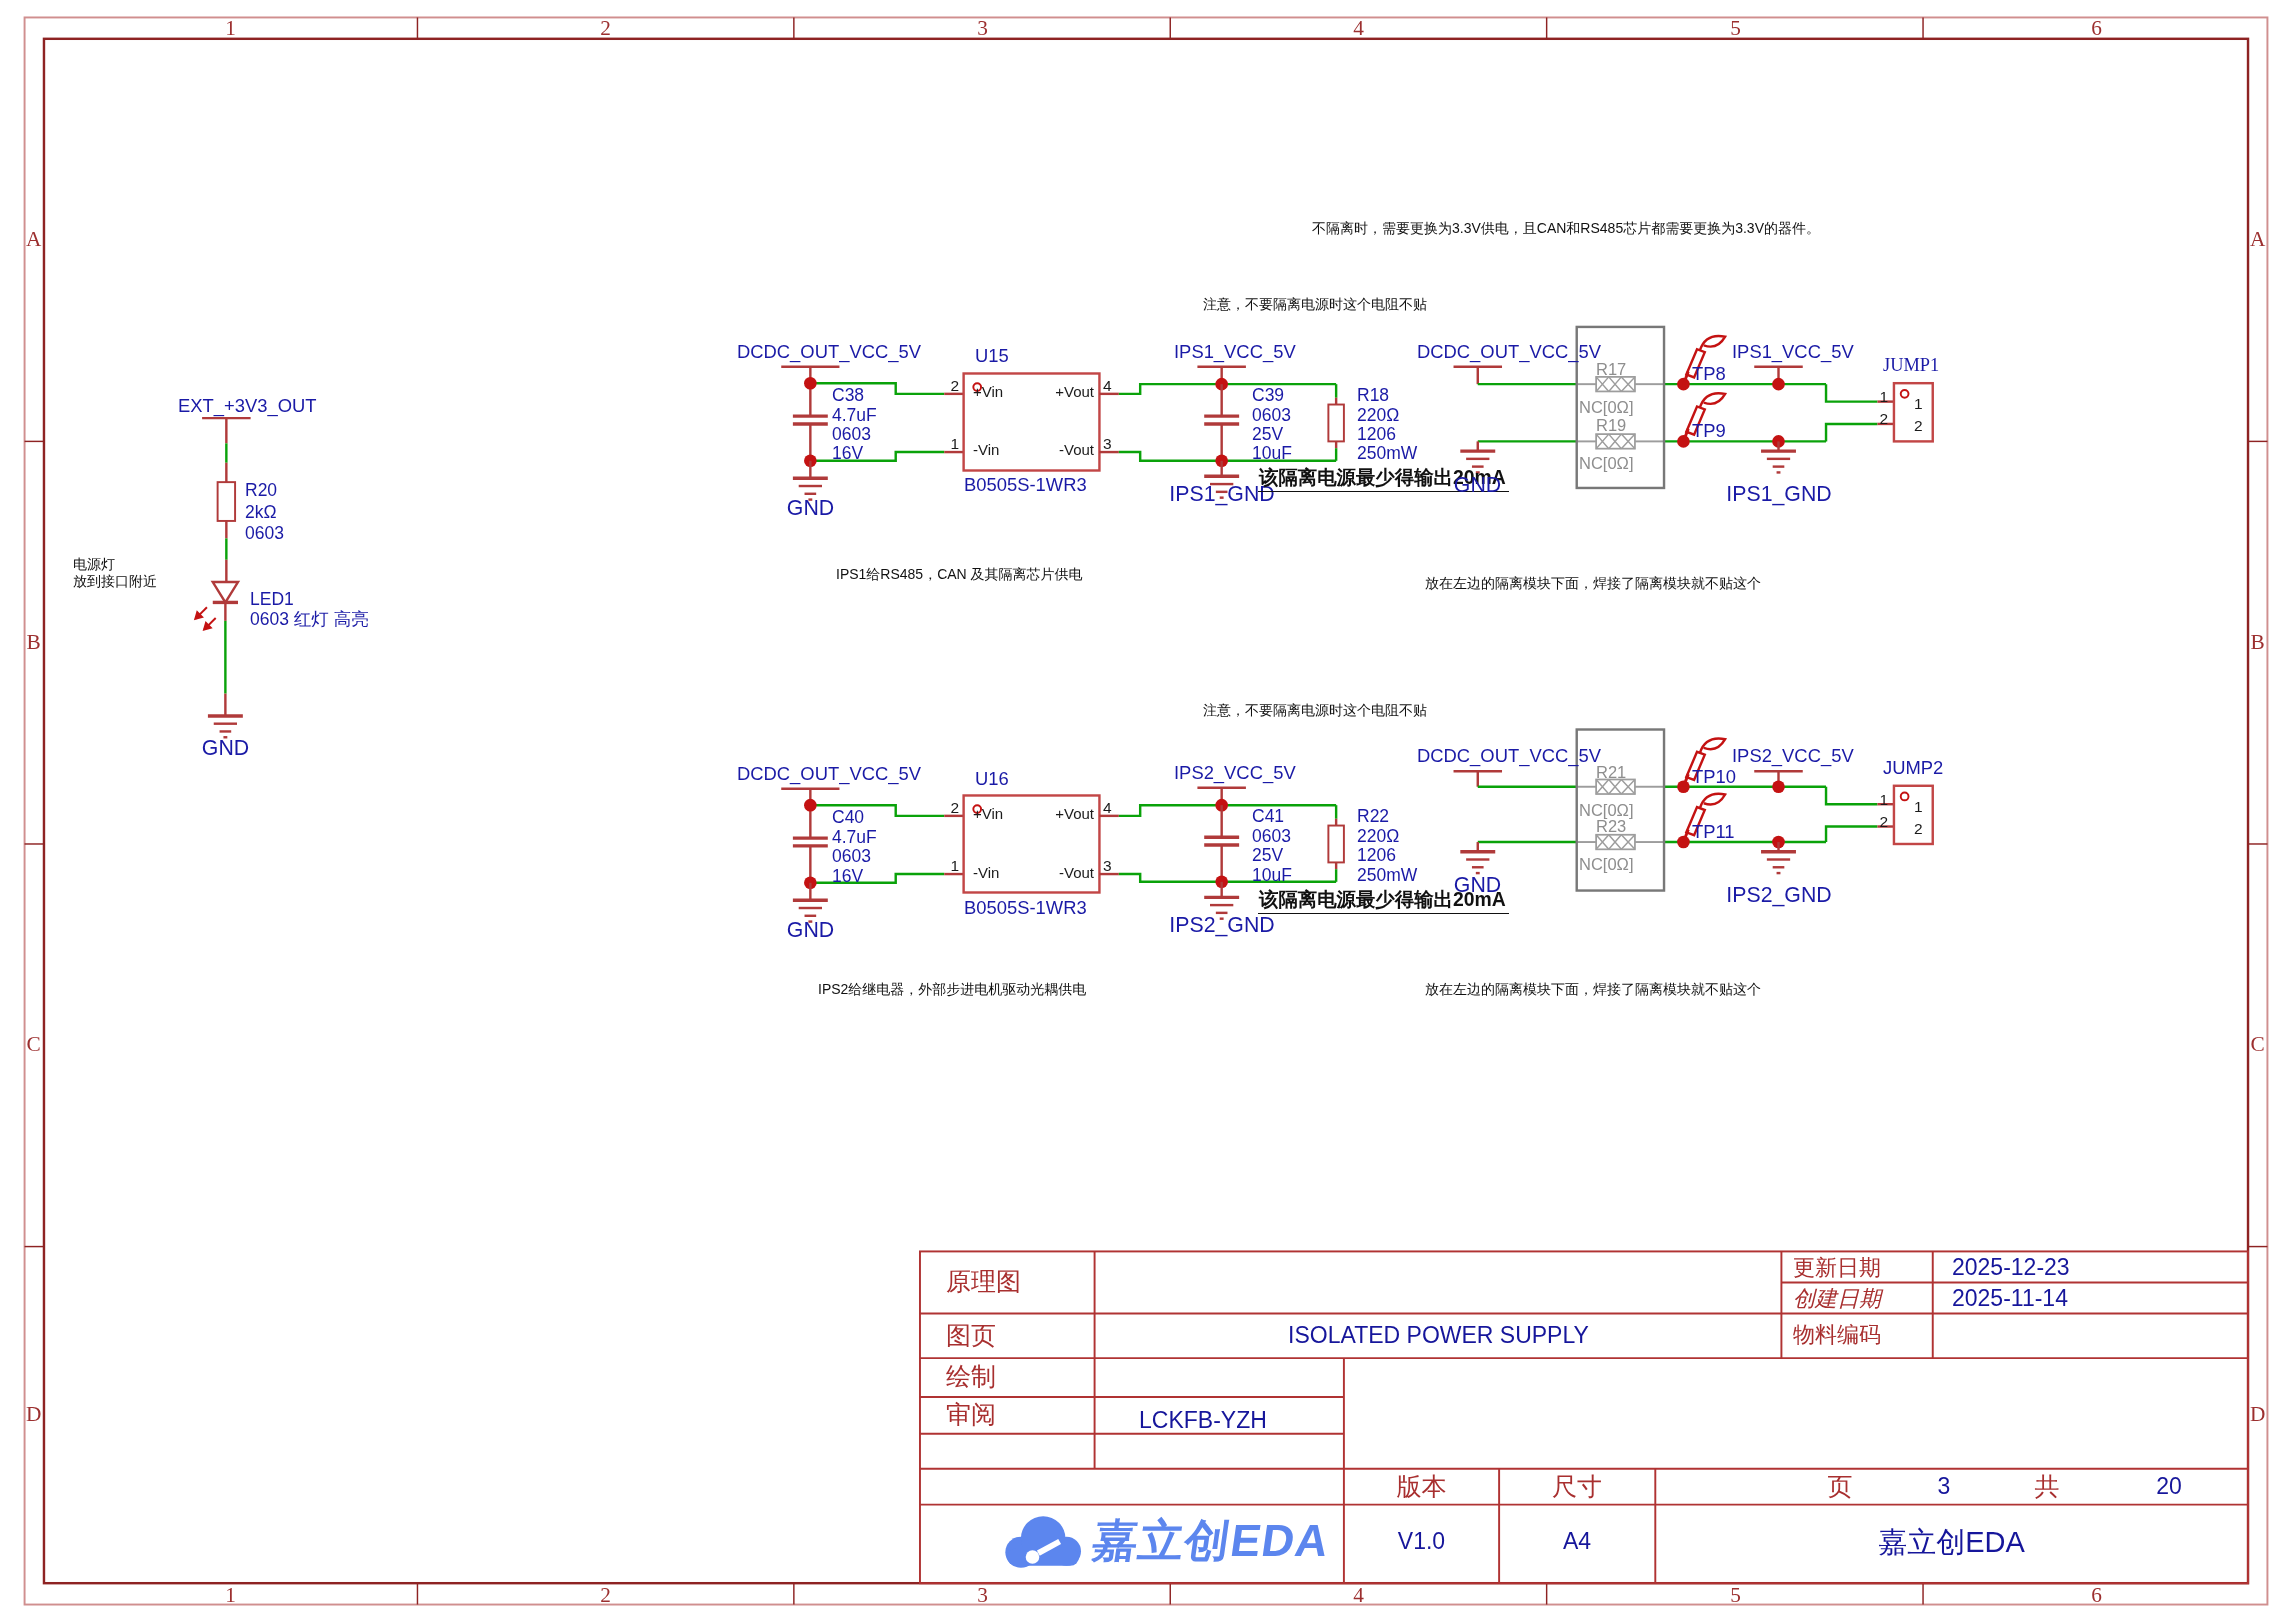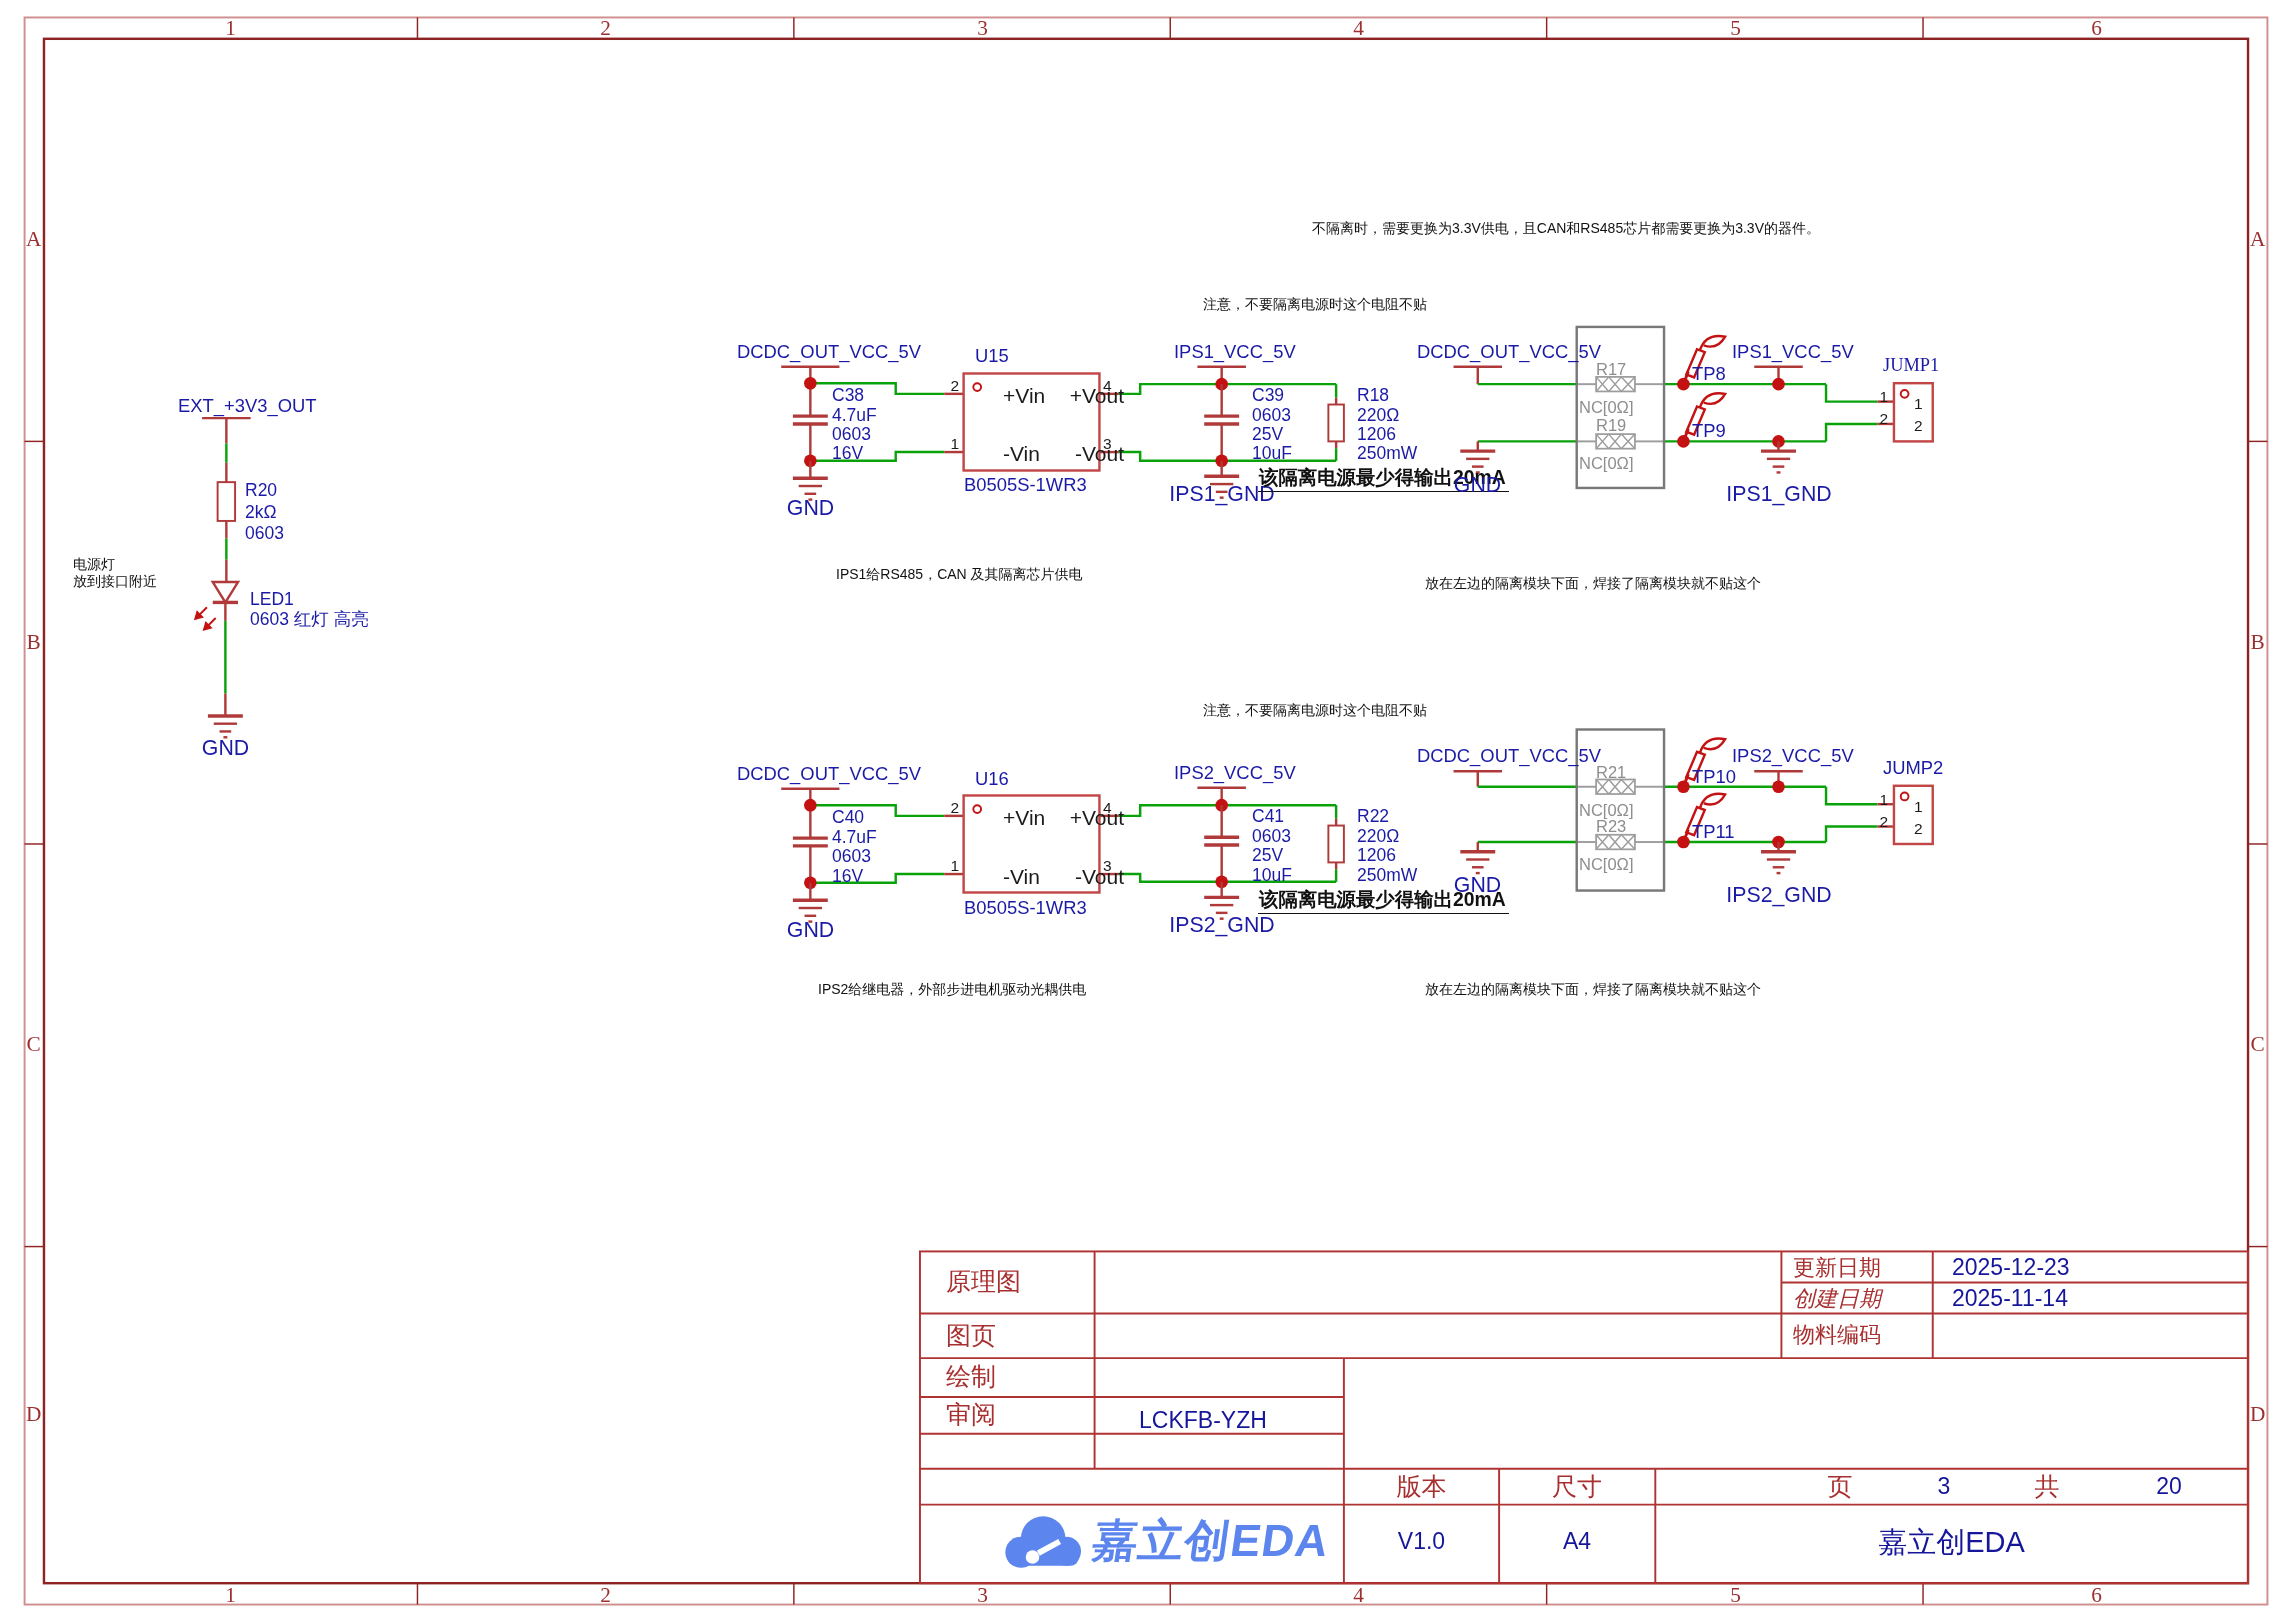--- a/index.html
+++ b/index.html
@@ -3,21 +3,21 @@
 <meta charset="utf-8">
 <style>
   html,body{margin:0;padding:0;background:#fff;}
   #canvas{position:relative;width:2292px;height:1622px;background:#fff;overflow:hidden;
           font-family:"Liberation Sans",sans-serif;}
   svg.layer{position:absolute;left:0;top:0;pointer-events:none;}
   .t{position:absolute;white-space:nowrap;line-height:1.1;}
   .net{color:#1a1aa6;font-size:18.4px;}
   .val{color:#1a1aa6;font-size:17.5px;}
   .big{color:#1a1aa6;font-size:21.3px;}
-  .pin{color:#1b1b1b;font-size:21px;margin-left:30px;}
+  .pin{color:#1b1b1b;font-size:15px;}
   .pnum{color:#1b1b1b;font-size:15.5px;}
   .note{color:#111;font-size:14px;}
   .note20{color:#111;font-size:19.4px;font-weight:bold;border-bottom:1.9px solid #111;padding:0 2.9px 2.9px 1px;}
   .gray{color:#8e8e8e;font-size:16.5px;}
   .bn{color:#9c2f2f;font-size:21.3px;font-family:"Liberation Serif",serif;}
   .ctr{text-align:center;}
   .r{text-align:right;}
   .tl{color:#a82f2f;font-size:25px;text-align:center;}
   .tls{color:#a82f2f;font-size:22px;}
   .tv{color:#16169b;font-size:23px;}
@@ -400,20 +400,21 @@
 <div class="t pnum r" style="left:1861px;top:813px;width:27px;">2</div>
 <div class="t pnum" style="left:1914px;top:798px;">1</div>
 <div class="t pnum" style="left:1914px;top:820px;">2</div>
 
 <div class="t tl" style="left:946px;top:1268px;">原理图</div>
 <div class="t tls" style="left:1793px;top:1256px;">更新日期</div>
 <div class="t tv" style="left:1952px;top:1255px;">2025-12-23</div>
 <div class="t tls" style="left:1793px;top:1287px;font-style:italic;">创建日期</div>
 <div class="t tv" style="left:1952px;top:1286px;">2025-11-14</div>
 <div class="t tl" style="left:946px;top:1322px;">图页</div>
+<div class="t tv ctr" style="left:1095px;top:1323px;width:687px;">ISOLATED POWER SUPPLY</div>
 <div class="t tls" style="left:1793px;top:1323px;">物料编码</div>
 <div class="t tv" style="left:1952px;top:1323px;"></div>
 <div class="t tl" style="left:946px;top:1363px;">绘制</div>
 <div class="t tv" style="left:1139px;top:1364px;margin-top:44px;">LCKFB-YZH</div>
 <div class="t tl" style="left:946px;top:1401px;">审阅</div>
 <div class="t tv" style="left:1114px;top:1402px;"></div>
 <div class="t tl ctr" style="left:1344px;top:1473px;width:155px;">版本</div>
 <div class="t tl ctr" style="left:1499px;top:1473px;width:156px;">尺寸</div>
 <div class="t tl ctr" style="left:1811px;top:1473px;width:58px;">页</div>
 <div class="t tv ctr" style="left:1915px;top:1474px;width:58px;">3</div>

